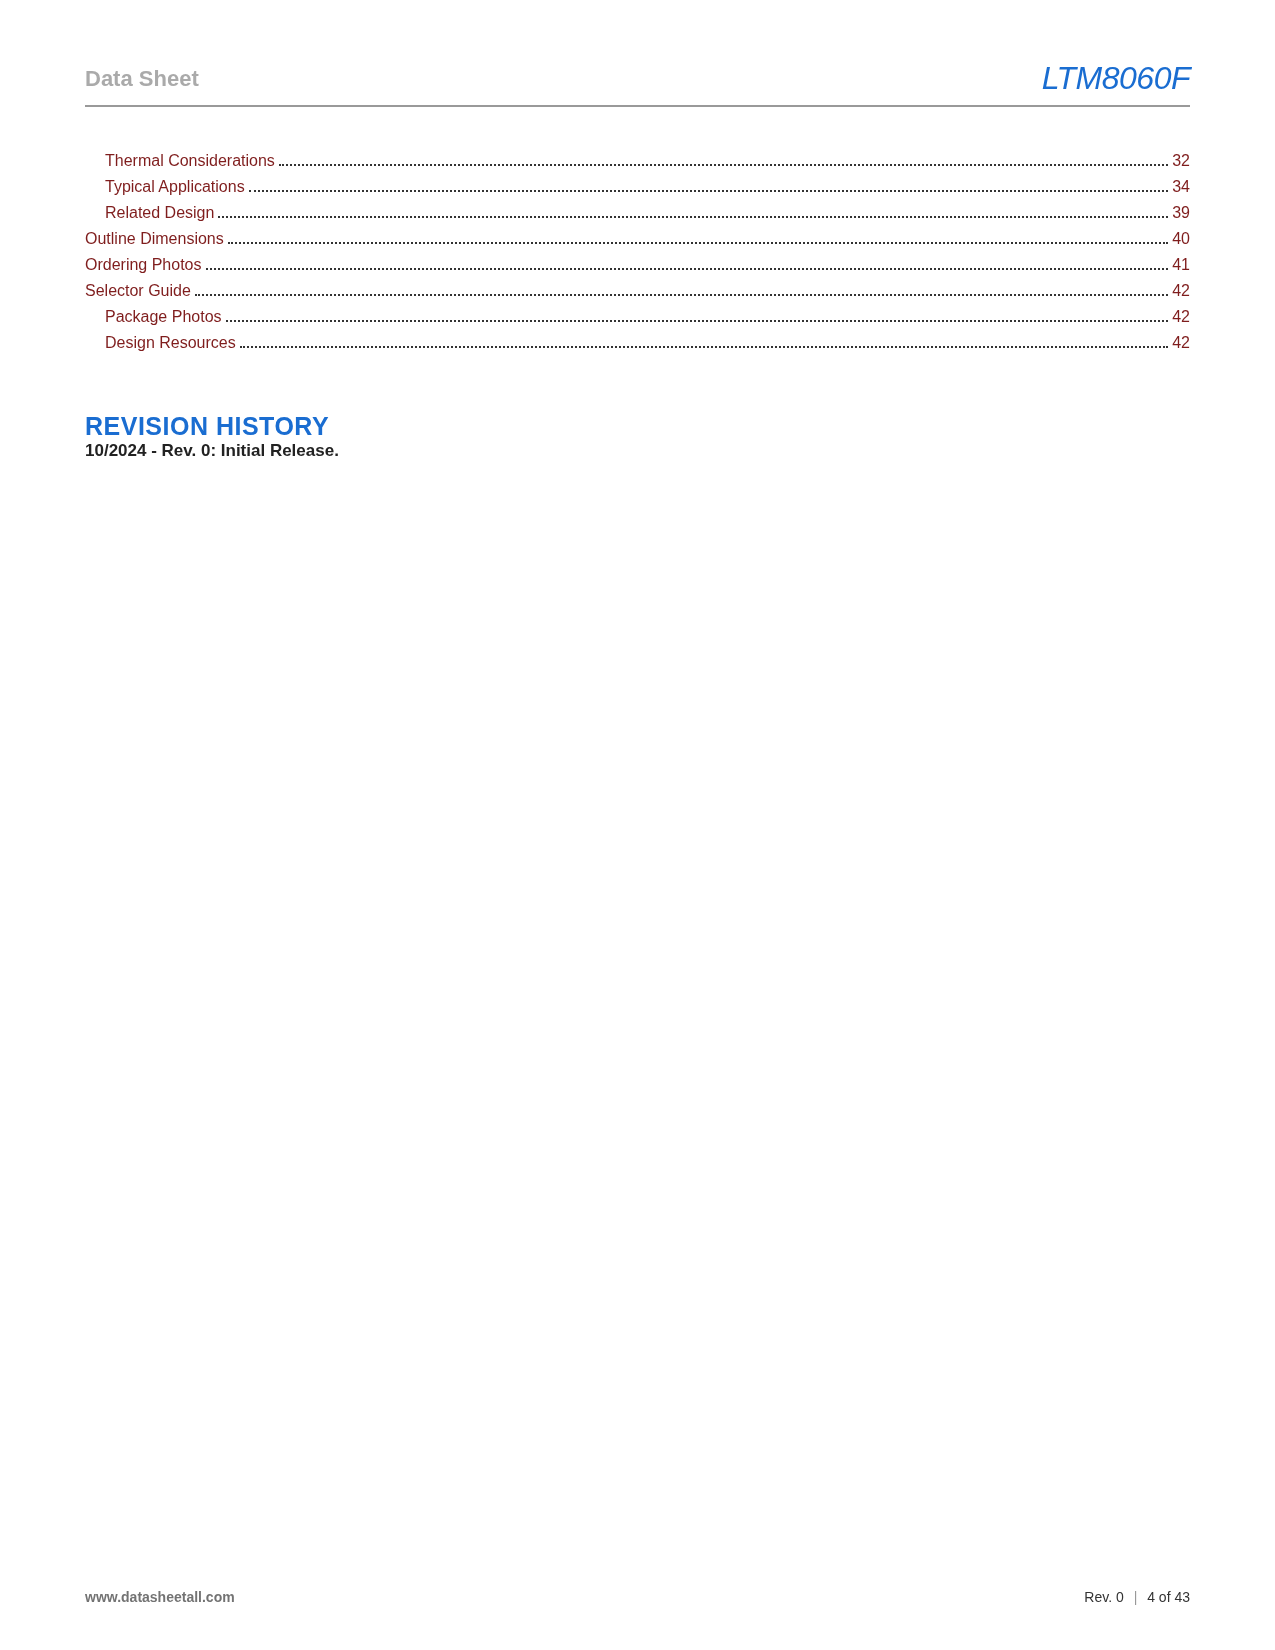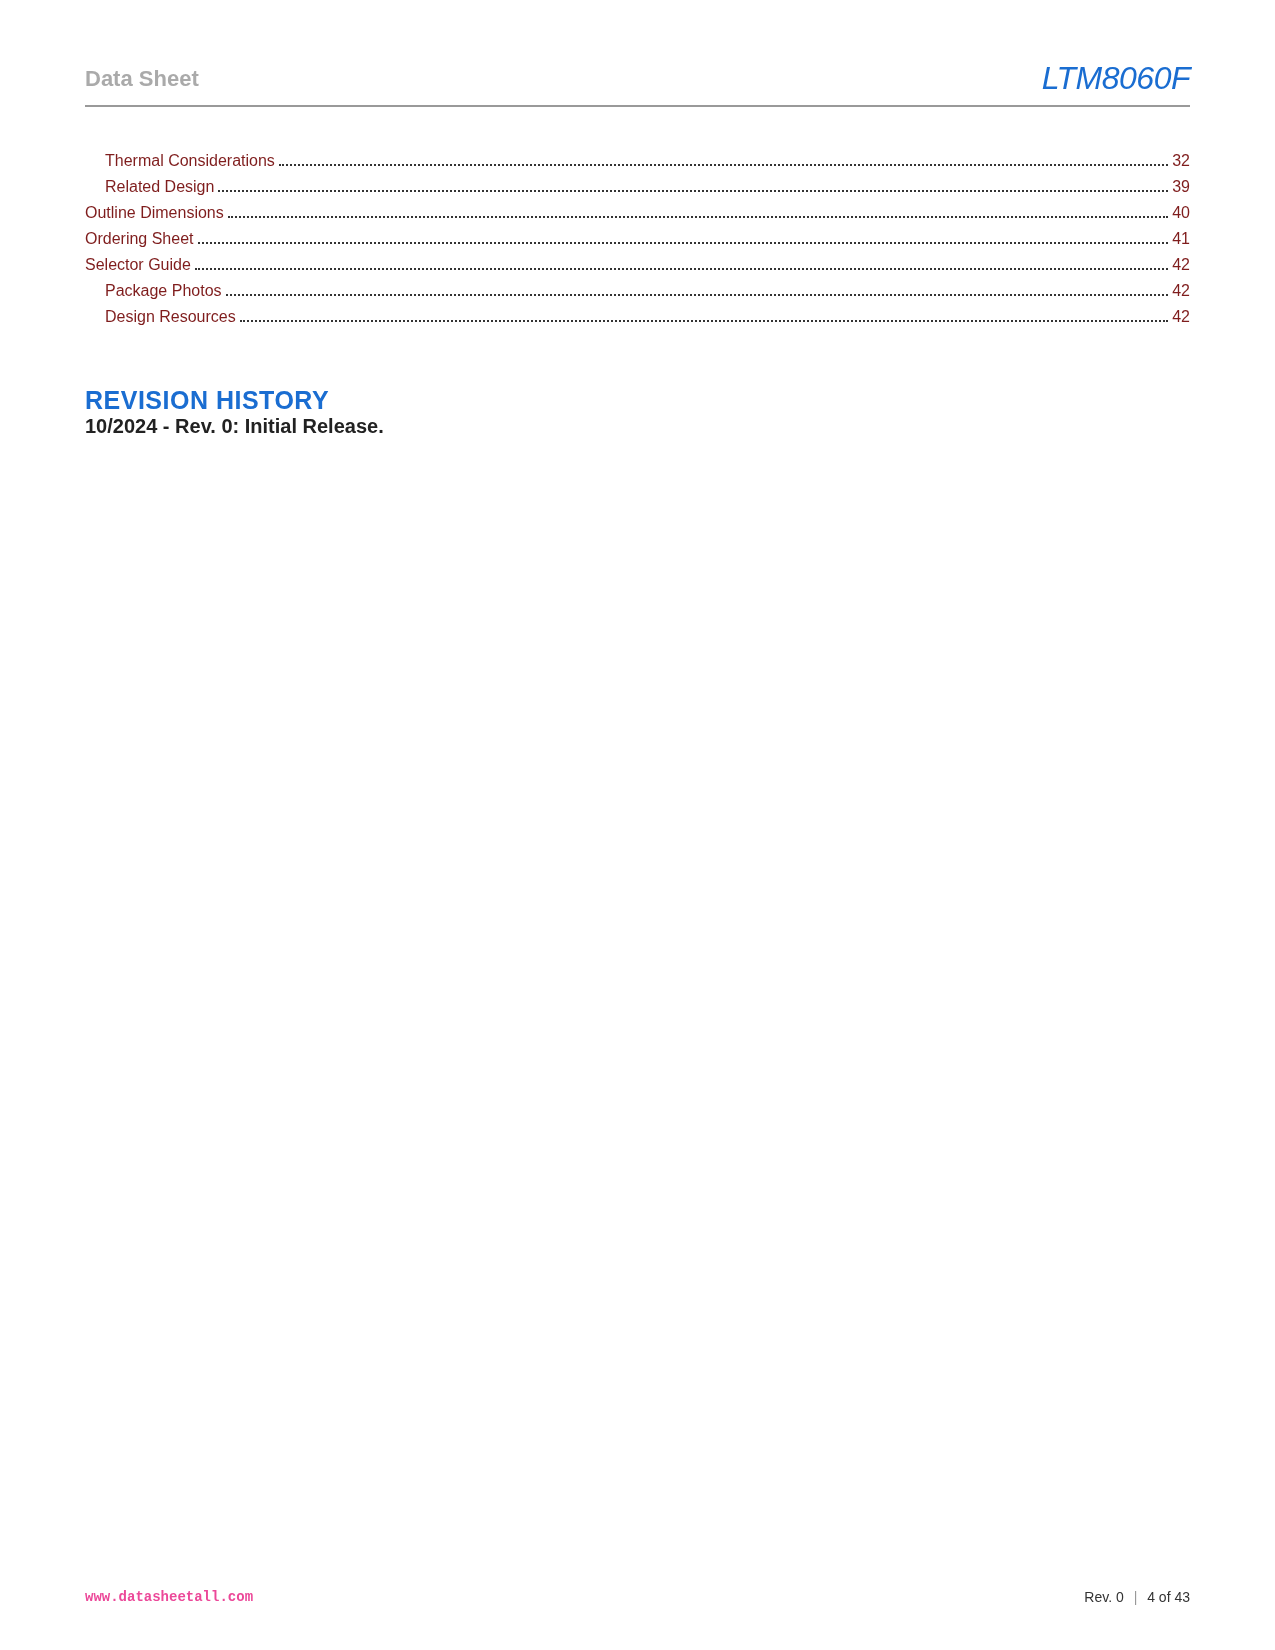--- a/index.html
+++ b/index.html
@@ -61,38 +61,37 @@
       white-space: nowrap;
     }
     .section-title {
       font-size: 25px;
       font-weight: 700;
       color: #1a6dd1;
       letter-spacing: 0.5px;
       margin-bottom: 0;
     }
     .revision-text {
-      font-size: 20px;
+      font-size: 17px;
       font-weight: 700;
       color: #222;
     }
     .footer {
       position: absolute;
       bottom: 45px;
       left: 85px;
       right: 85px;
       display: flex;
       justify-content: space-between;
       align-items: center;
       font-size: 14px;
     }
     .footer-left {
-      color: #ec4899;
+      color: #737373;
       font-weight: 700;
-      font-family: Liberation Mono, monospace;
     }
     .footer-right {
       color: #333;
     }
     .footer-sep {
       color: #999;
       margin: 0 6px;
     }
   </style>
 </head>
@@ -103,31 +102,36 @@
   <div class="header-right">LTM8060F</div>
 </div>
 
 <div class="toc">
   <div class="toc-row indent">
     <span class="toc-label">Thermal Considerations</span>
     <span class="toc-dots"></span>
     <span class="toc-page">32</span>
   </div>
   <div class="toc-row indent">
+    <span class="toc-label">Typical Applications</span>
+    <span class="toc-dots"></span>
+    <span class="toc-page">34</span>
+  </div>
+  <div class="toc-row indent">
     <span class="toc-label">Related Design</span>
     <span class="toc-dots"></span>
     <span class="toc-page">39</span>
   </div>
   <div class="toc-row">
     <span class="toc-label">Outline Dimensions</span>
     <span class="toc-dots"></span>
     <span class="toc-page">40</span>
   </div>
   <div class="toc-row">
-    <span class="toc-label">Ordering Sheet</span>
+    <span class="toc-label">Ordering Photos</span>
     <span class="toc-dots"></span>
     <span class="toc-page">41</span>
   </div>
   <div class="toc-row">
     <span class="toc-label">Selector Guide</span>
     <span class="toc-dots"></span>
     <span class="toc-page">42</span>
   </div>
   <div class="toc-row indent">
     <span class="toc-label">Package Photos</span>

